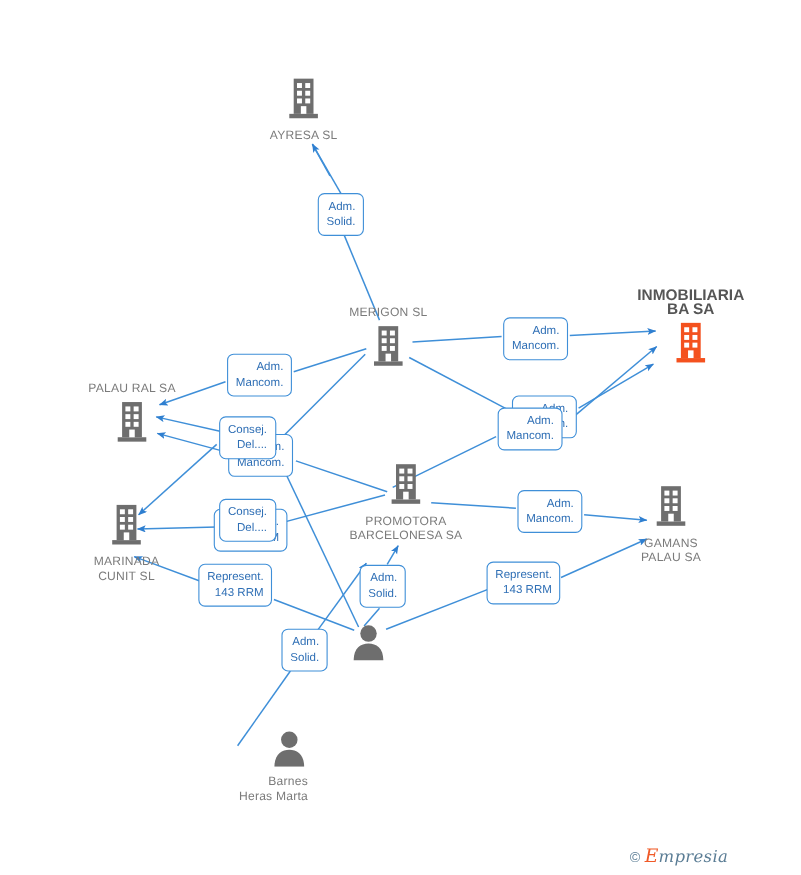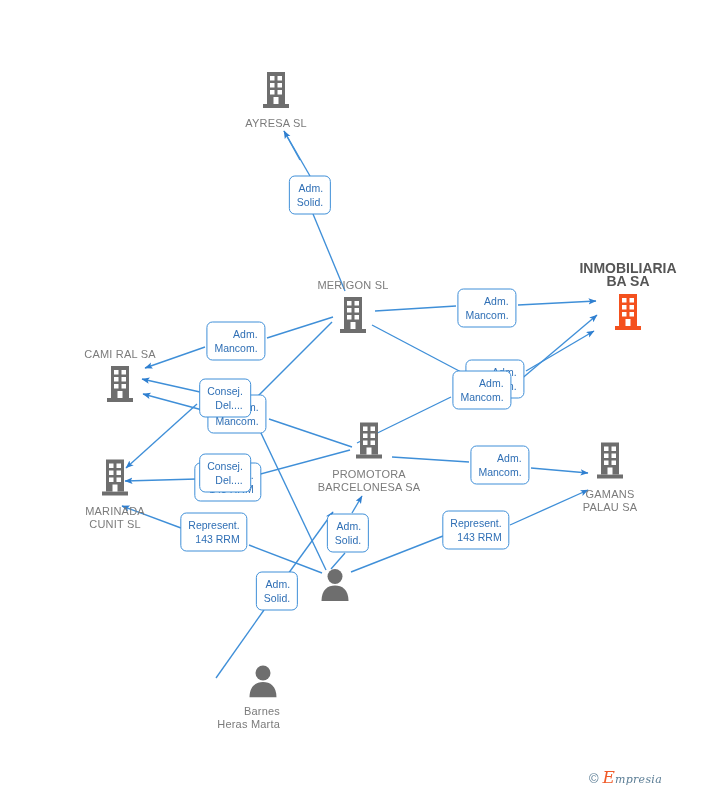--- a/index.html
+++ b/index.html
@@ -33,21 +33,21 @@
   }
 
   
   #watermark{
     position:absolute;right:10px;bottom:8px;
     display:flex;align-items:center;gap:4px;
     font-size:15px;line-height:15px;
   }
   #watermark .copy{color:#5b7d95;font-size:13px;}
   #watermark .brand-e{color:#f05a28;font-family:"DejaVu Serif",serif;font-style:italic;font-size:17px;}
-  #watermark .brand-rest{color:#5b7d95;font-family:"DejaVu Serif",serif;font-style:italic;font-size:11px;letter-spacing:.3px;}
+  #watermark .brand-rest{color:#5b7d95;font-family:"DejaVu Serif",serif;font-style:italic;font-size:15px;letter-spacing:.3px;}
 </style>
 </head>
 <body>
 
 <div id="canvas">
 
   <svg id="edges" viewBox="0 0 728 795" xmlns="http://www.w3.org/2000/svg">
     <defs>
       <marker id="ah" markerWidth="9" markerHeight="9" refX="7.5" refY="3.2" orient="auto" markerUnits="userSpaceOnUse">
         <path d="M0,0 L8,3.2 L0,6.4 L1.8,3.2 Z" fill="#2f7fd0"></path>
@@ -132,21 +132,21 @@
         <rect x="10" y="13" width="4.5" height="4.5" fill="#ffffff"></rect>
         <rect x="17.5" y="13" width="4.5" height="4.5" fill="#ffffff"></rect>
         <rect x="10" y="20" width="4.5" height="4.5" fill="#ffffff"></rect>
         <rect x="17.5" y="20" width="4.5" height="4.5" fill="#ffffff"></rect>
         <rect x="13.5" y="27" width="5" height="7" fill="#ffffff"></rect>
       </svg>
     </span>
   </div>
 
   <div class="node" style="left:120px;top:378px;">
-    <span class="label" style="margin:0 0 3px 0;">CAMI RAL SA</span>
+    <span class="label" style="margin:0 0 3px 0;">PALAU RAL SA</span>
     <span class="icon">
       <svg width="32" height="40" viewBox="0 0 32 40">
         <rect x="7" y="2" width="18" height="32" fill="#6e6e6e"></rect>
         <rect x="3" y="34" width="26" height="4" fill="#6e6e6e"></rect>
         <rect x="10" y="6" width="4.5" height="4.5" fill="#ffffff"></rect>
         <rect x="17.5" y="6" width="4.5" height="4.5" fill="#ffffff"></rect>
         <rect x="10" y="13" width="4.5" height="4.5" fill="#ffffff"></rect>
         <rect x="17.5" y="13" width="4.5" height="4.5" fill="#ffffff"></rect>
         <rect x="10" y="20" width="4.5" height="4.5" fill="#ffffff"></rect>
         <rect x="17.5" y="20" width="4.5" height="4.5" fill="#ffffff"></rect>

